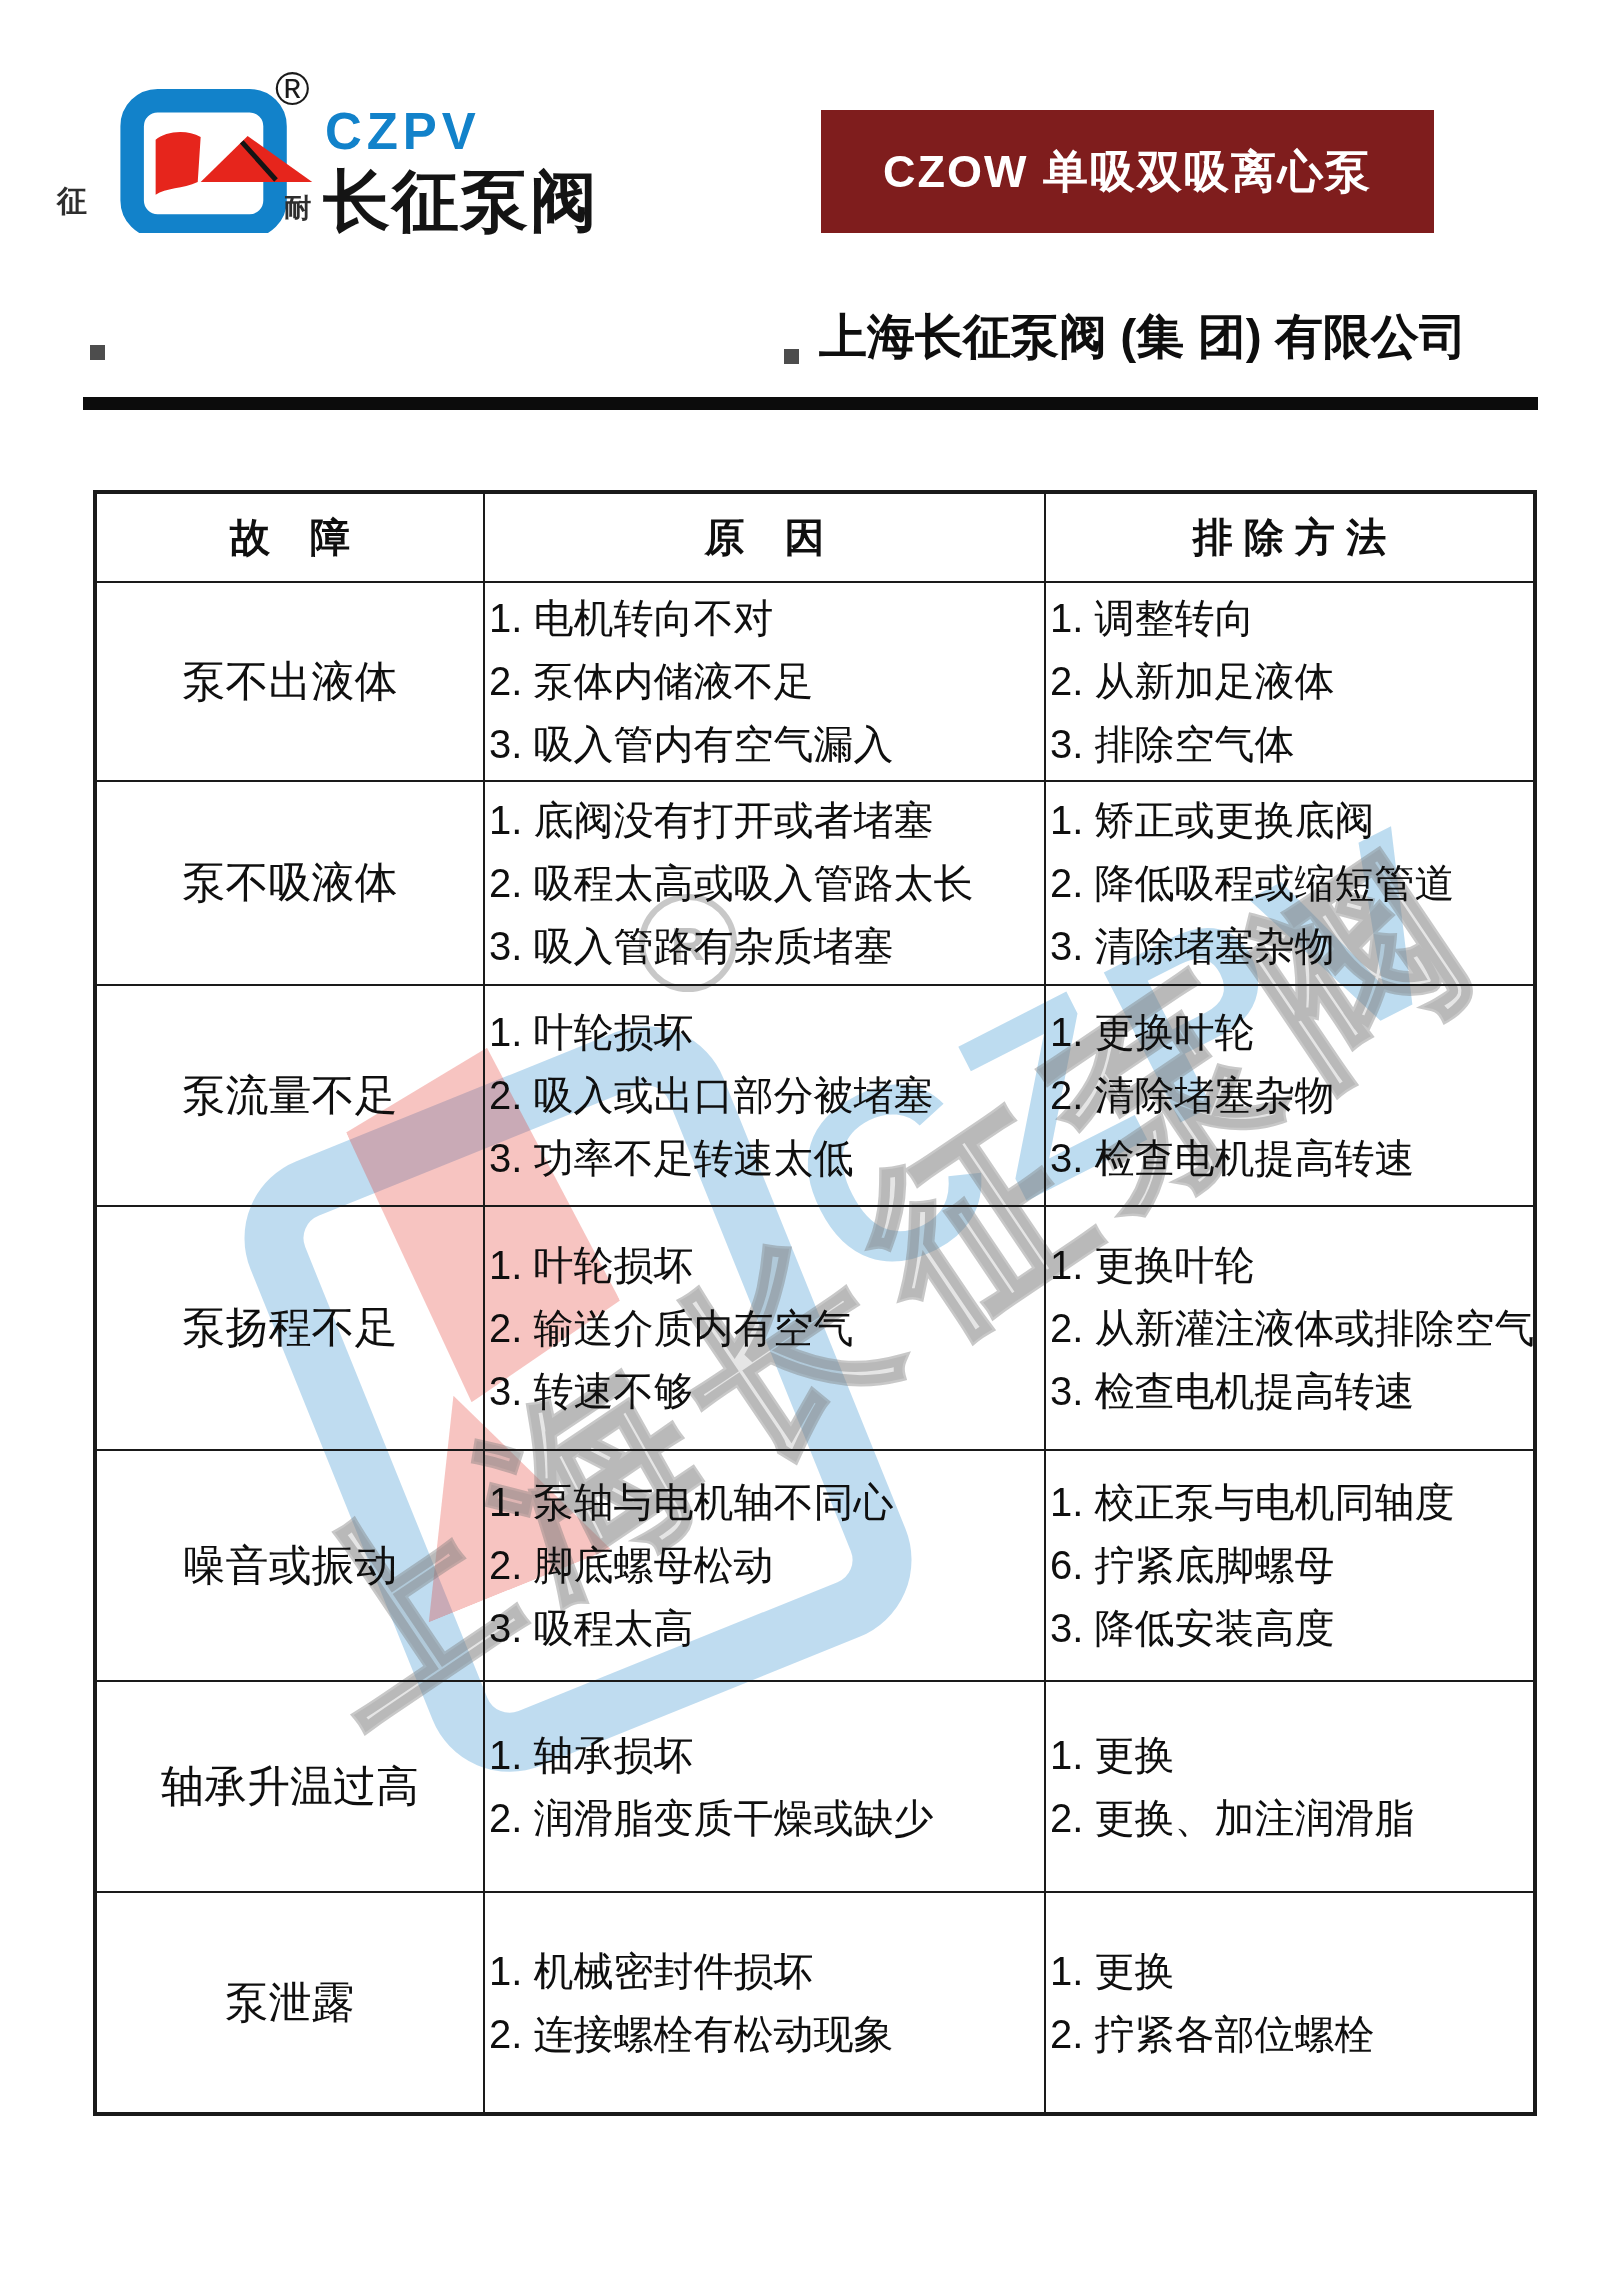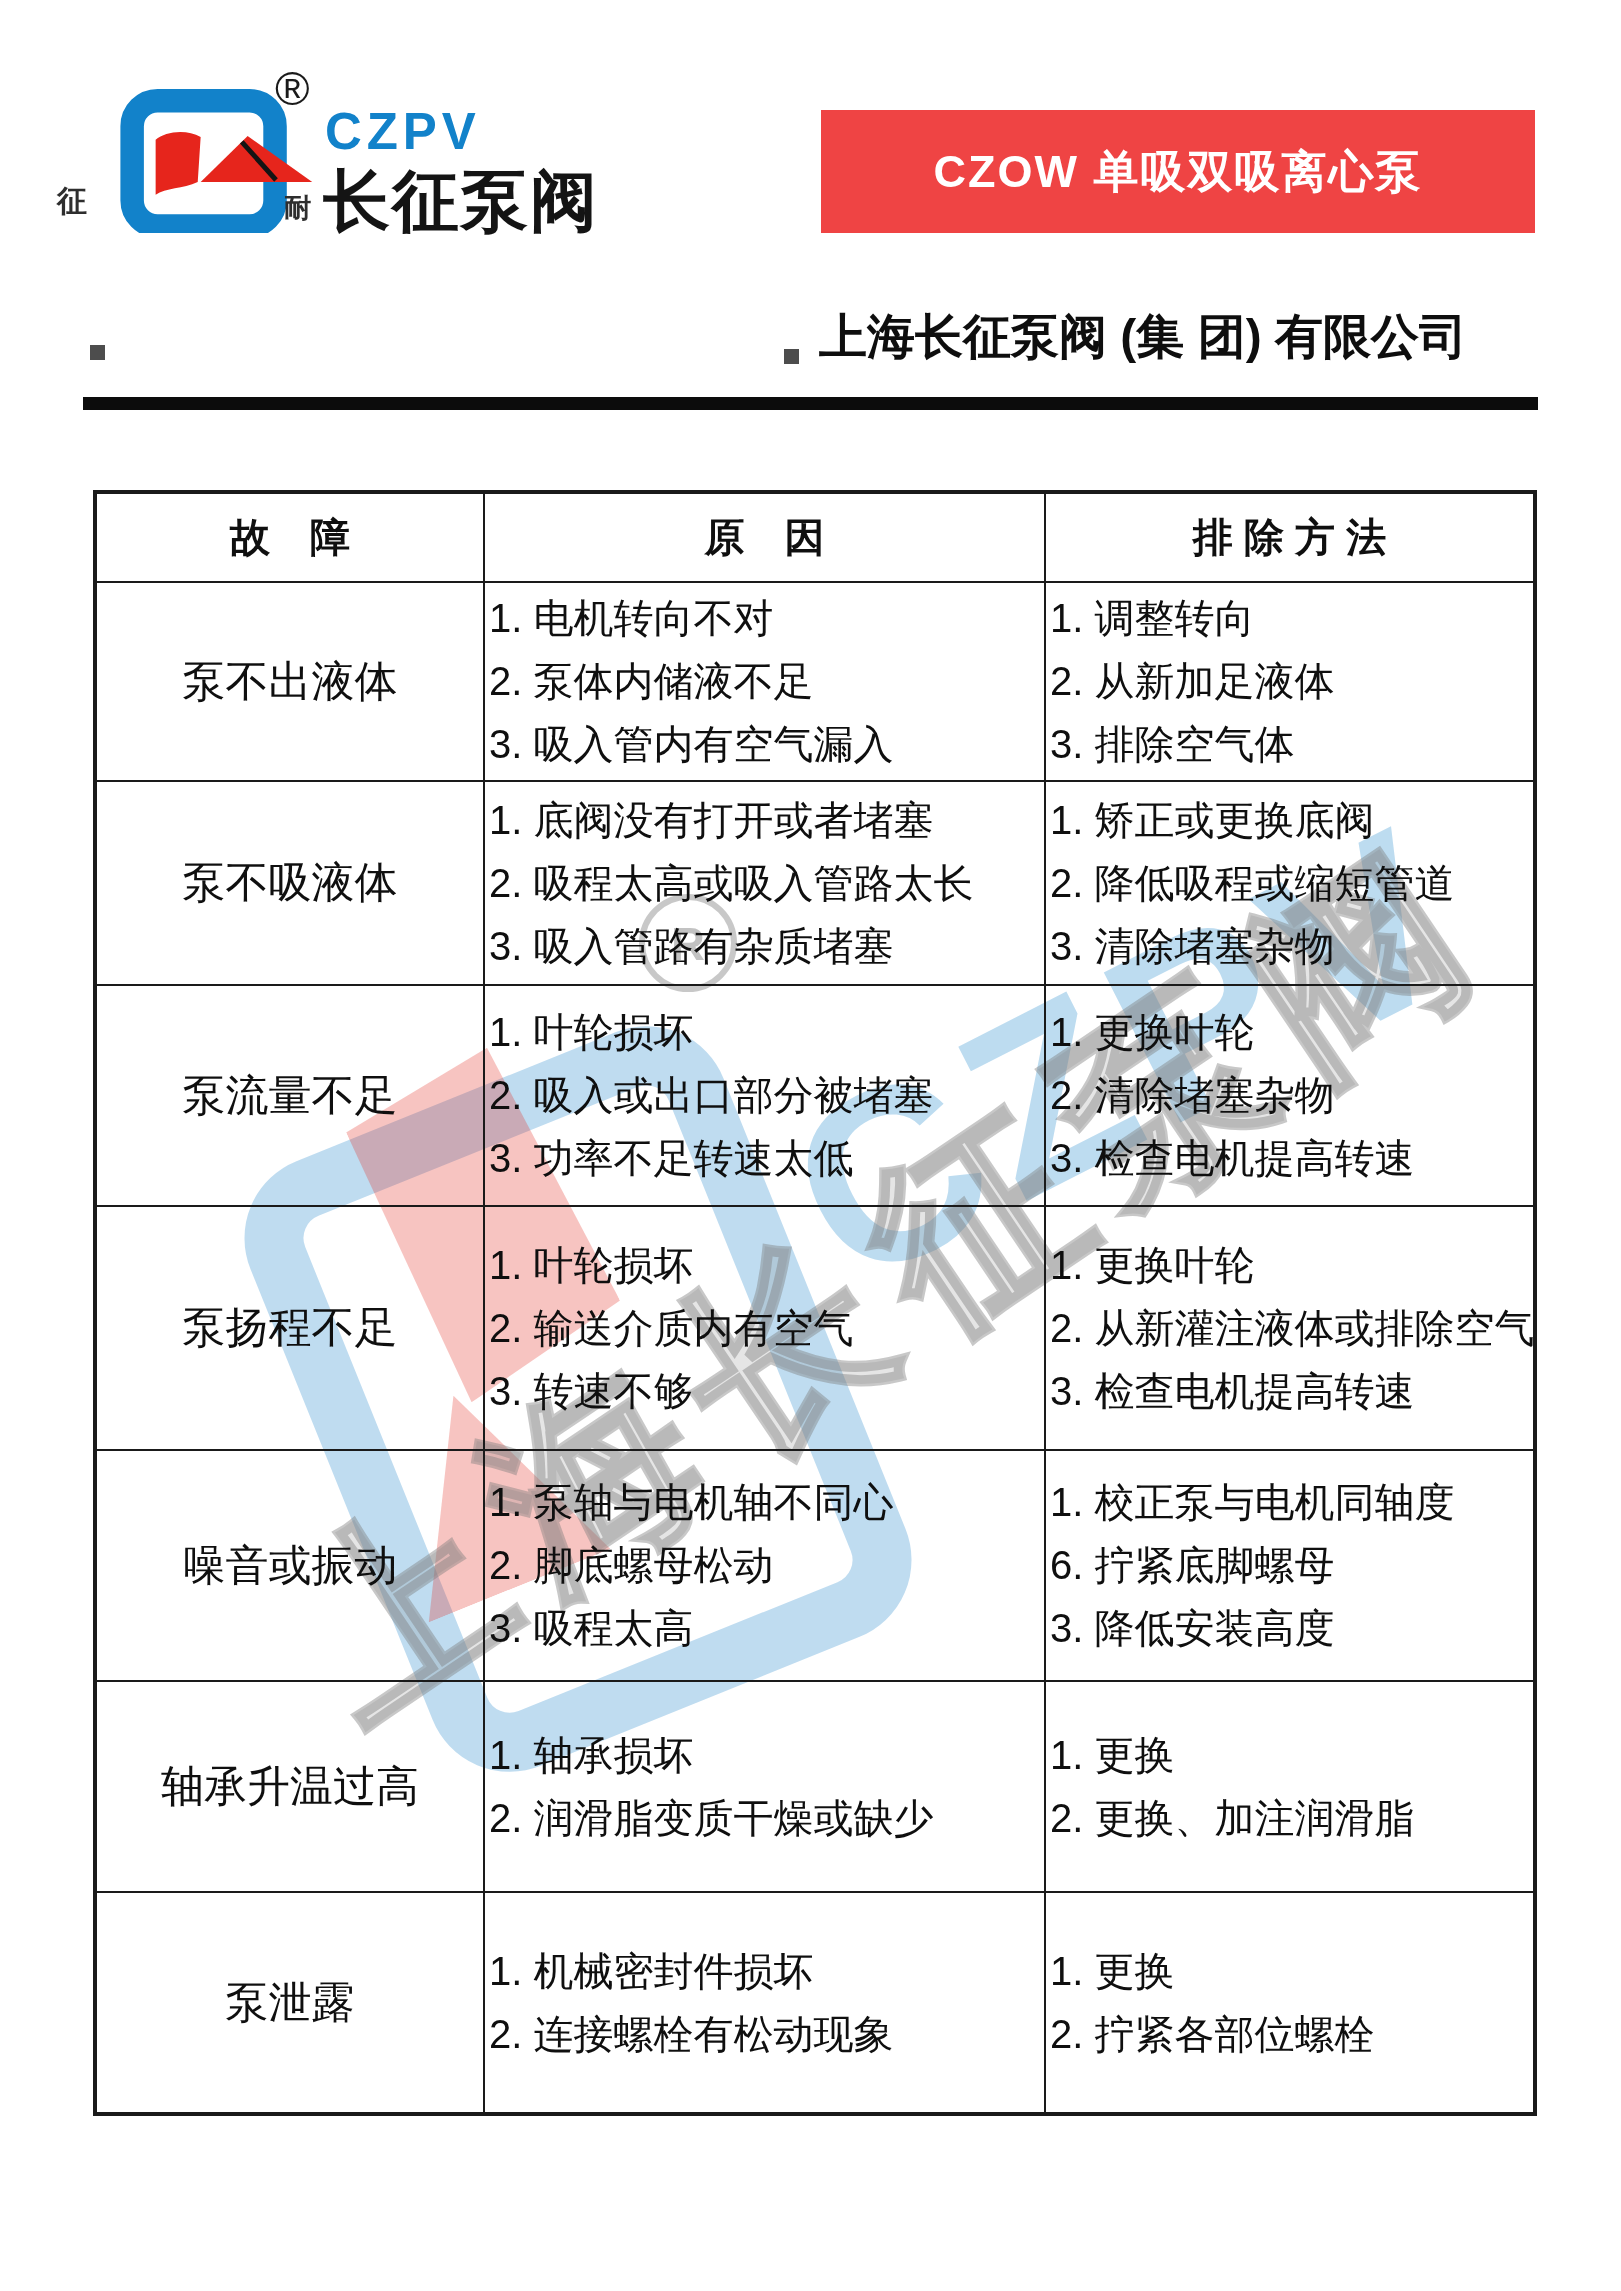--- a/index.html
+++ b/index.html
@@ -12,21 +12,21 @@
   .logo-svg{position:absolute;left:93px;top:81px;}
   .reg-mark{position:absolute;left:275px;top:61px;font-size:47px;color:#1a1a1a;}
   .logo-acronym{position:absolute;left:325px;top:106px;font-size:51px;font-weight:800;
     color:#1282ca;letter-spacing:4.9px;line-height:1;}
   .logo-cn{position:absolute;left:323px;top:167px;font-size:67px;font-weight:700;
     color:#141414;letter-spacing:2px;line-height:1;}
   .stamp{position:absolute;font-weight:700;color:#2e2e2e;line-height:1;}
   .stamp-left{left:57px;top:186px;font-size:30px;}
   .stamp-right{left:284px;top:194px;font-size:27.4px;}
   
-  .banner{position:absolute;left:821px;top:110px;width:714px;height:123px;background:#ef4444;
+  .banner{position:absolute;left:821px;top:110px;width:613px;height:123px;background:#7f1d1d;
     color:#fff;display:flex;align-items:center;justify-content:center;
     font-size:45px;font-weight:600;letter-spacing:2px;}
   
   .bullet{position:absolute;width:14.7px;height:14.7px;background:#4d4d4d;}
   .bullet-left{left:90px;top:345px;}
   .bullet-right{left:784px;top:349px;}
   .left-title{position:absolute;left:128px;top:328px;margin:0;font-size:43px;font-weight:700;
     color:#1786ee;letter-spacing:1px;line-height:1.2;}
   .right-title{position:absolute;left:819px;top:308px;margin:0;font-size:48px;font-weight:700;
     color:#0e0e0e;line-height:1.2;}

